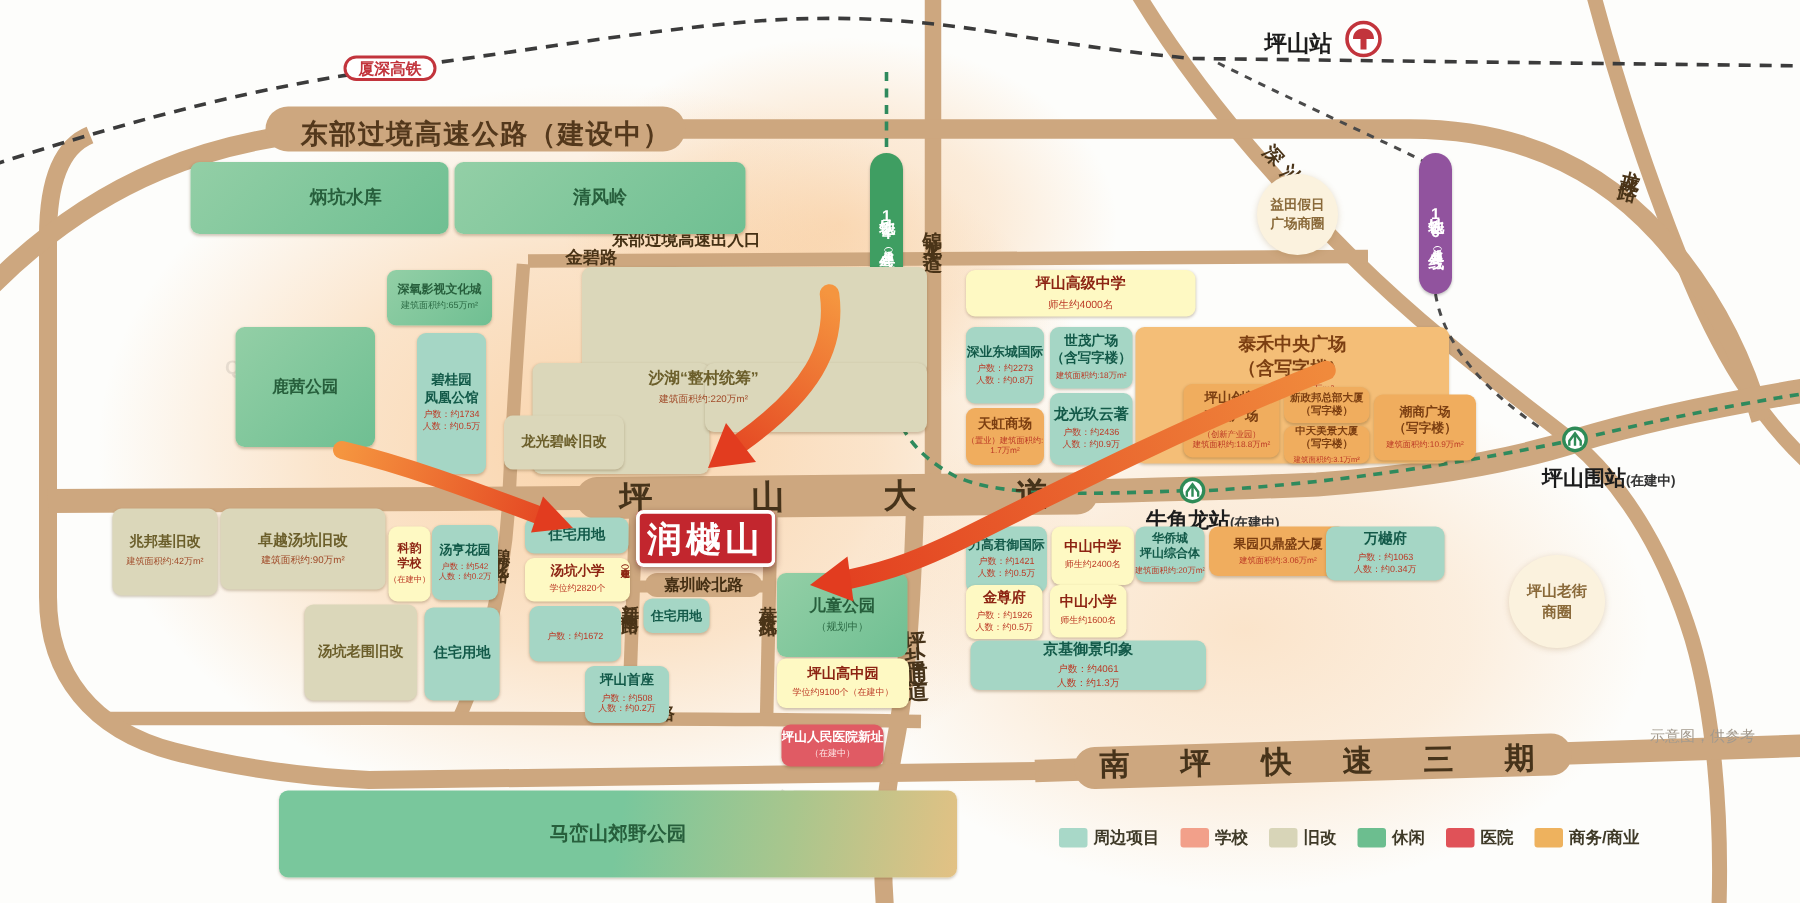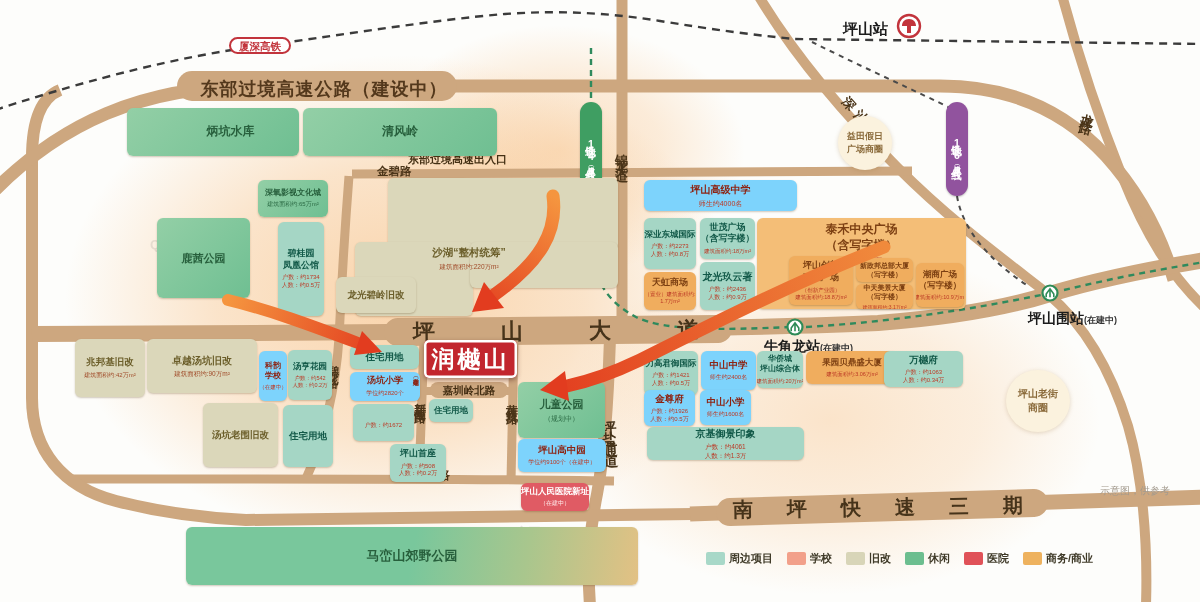--- a/index.html
+++ b/index.html
@@ -40,21 +40,21 @@
   .circle{position:absolute;border-radius:50%;background:#fbf2de;box-shadow:0 1px 4px rgba(150,110,50,.25);display:flex;flex-direction:column;align-items:center;justify-content:center;font-weight:bold;color:#8a6a3a;text-align:center;}
   #circle-yitian{left:838px;top:116px;width:54px;height:54px;font-size:9px;}
   #circle-laojie{left:1006px;top:370px;width:64px;height:62px;font-size:10px;}
   
   .block{position:absolute;border-radius:6px;box-shadow:0 1px 2px rgba(90,60,20,.28);display:flex;flex-direction:column;align-items:center;justify-content:center;text-align:center;line-height:1.3;box-sizing:border-box;overflow:hidden;padding:1px;}
   .bt{font-weight:bold;white-space:nowrap;}
   .bs{white-space:nowrap;color:#bc3a26;}
   .bs.first{margin-top:3px;}
   .project{background:#a5d6c5;} .project .bt{color:#135a49;}
   .land{background:#a5d6c5;} .land .bt{color:#135a49;}
-  .school{background:#7dd3fc;} .school .bt{color:#8d2413;}
+  .school{background:#fef9c3;} .school .bt{color:#8d2413;}
   .renewal{background:#dbd7ba;} .renewal .bt{color:#6b5e2a;} .renewal .bs{color:#a04a28;}
   .leisure{background:linear-gradient(135deg,#93cfa6,#6fbf92);} .leisure .bt{color:#275f3c;} .leisure .bs{color:#2c6b45;}
   .hospital{background:#e05b64;} .hospital .bt{color:#fff;} .hospital .bs{color:#ffe9e9;}
   .business{background:#f0ad5e;} .business .bt{color:#7c3f12;}
   .business-area{background:#f4be77;} .business-area .bt{color:#7c3f12;}
   .block.area{justify-content:flex-start;padding-top:4px;}
   .block.bare{background:transparent;box-shadow:none;overflow:visible;}
   .vside{position:absolute;right:1px;top:2px;writing-mode:vertical-rl;text-orientation:upright;font-size:6px;font-weight:bold;color:#8d2413;}
   
   #project-box{position:absolute;left:424px;top:340px;width:93px;height:38px;background:#c2262e;border-radius:5px;display:flex;align-items:center;justify-content:center;color:#fff;font-size:23px;font-weight:bold;letter-spacing:3px;box-shadow:0 2px 5px rgba(60,10,10,.45), inset 0 0 0 2.5px #fff, inset 0 0 0 5px #c2262e;}
@@ -304,21 +304,21 @@
       </div>
       <div class="block business" style="left: 856px; top: 258px; width: 57px; height: 24px;">
         <div class="bt" style="font-size: 7px;">新政邦总部大厦</div>
         <div class="bt" style="font-size: 7px;">（写字楼）</div>
       </div>
       <div class="block business" style="left: 856px; top: 284px; width: 57px; height: 25px;">
         <div class="bt" style="font-size: 7px;">中天美景大厦</div>
         <div class="bt" style="font-size: 7px;">（写字楼）</div>
         <div class="bs first" style="font-size: 5px;">建筑面积约:3.1万m²</div>
       </div>
-      <div class="block business" style="left: 916px; top: 263px; width: 48px; height: 44px;">
+      <div class="block business" style="left: 916px; top: 263px; width: 68px; height: 44px;">
         <div class="bt" style="font-size: 8.5px;">潮商广场</div>
         <div class="bt" style="font-size: 8.5px;">（写字楼）</div>
         <div class="bs first" style="font-size: 5.5px;">建筑面积约:10.9万m²</div>
       </div>
       <div class="block project" style="left: 644px; top: 351px; width: 54px; height: 44px;">
         <div class="bt" style="font-size: 8.5px;">力高君御国际</div>
         <div class="bs first" style="font-size: 6px;">户数：约1421</div>
         <div class="bs" style="font-size: 6px;">人数：约0.5万</div>
       </div>
       <div class="block school" style="left: 701px; top: 351px; width: 55px; height: 39px;">

